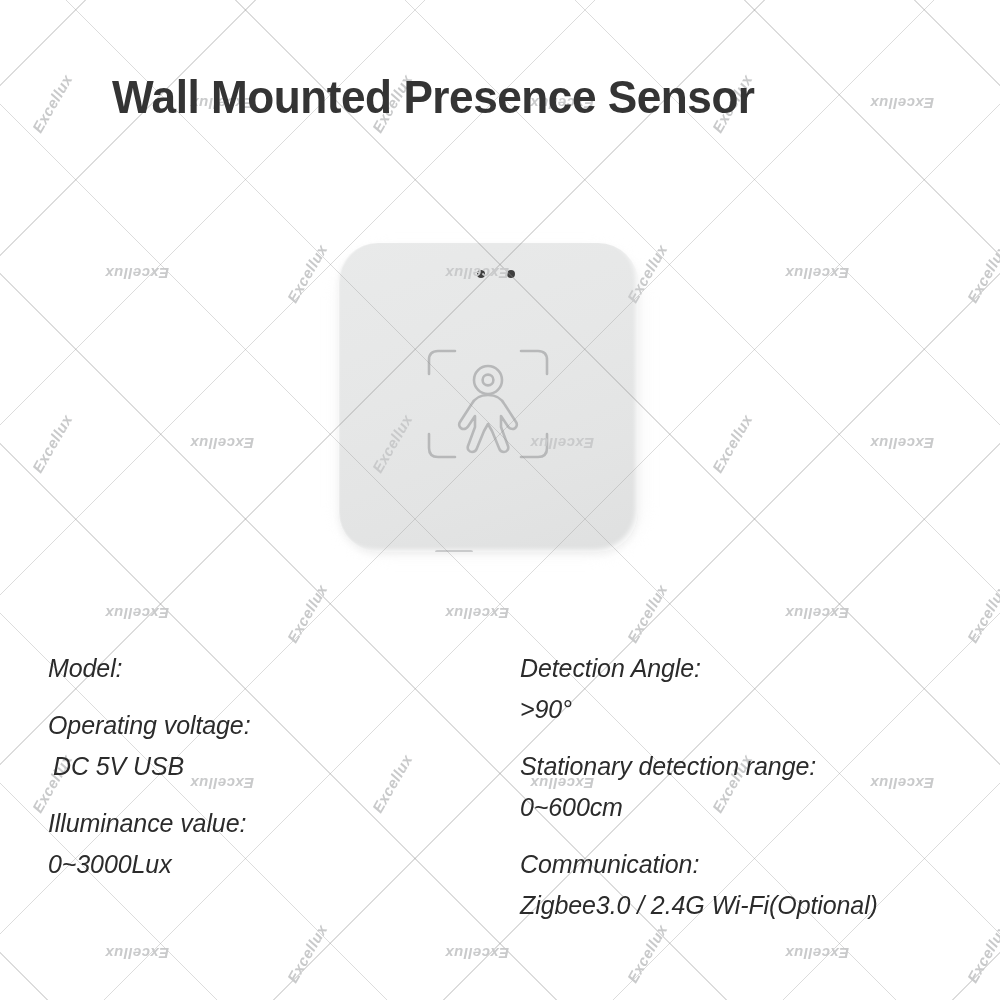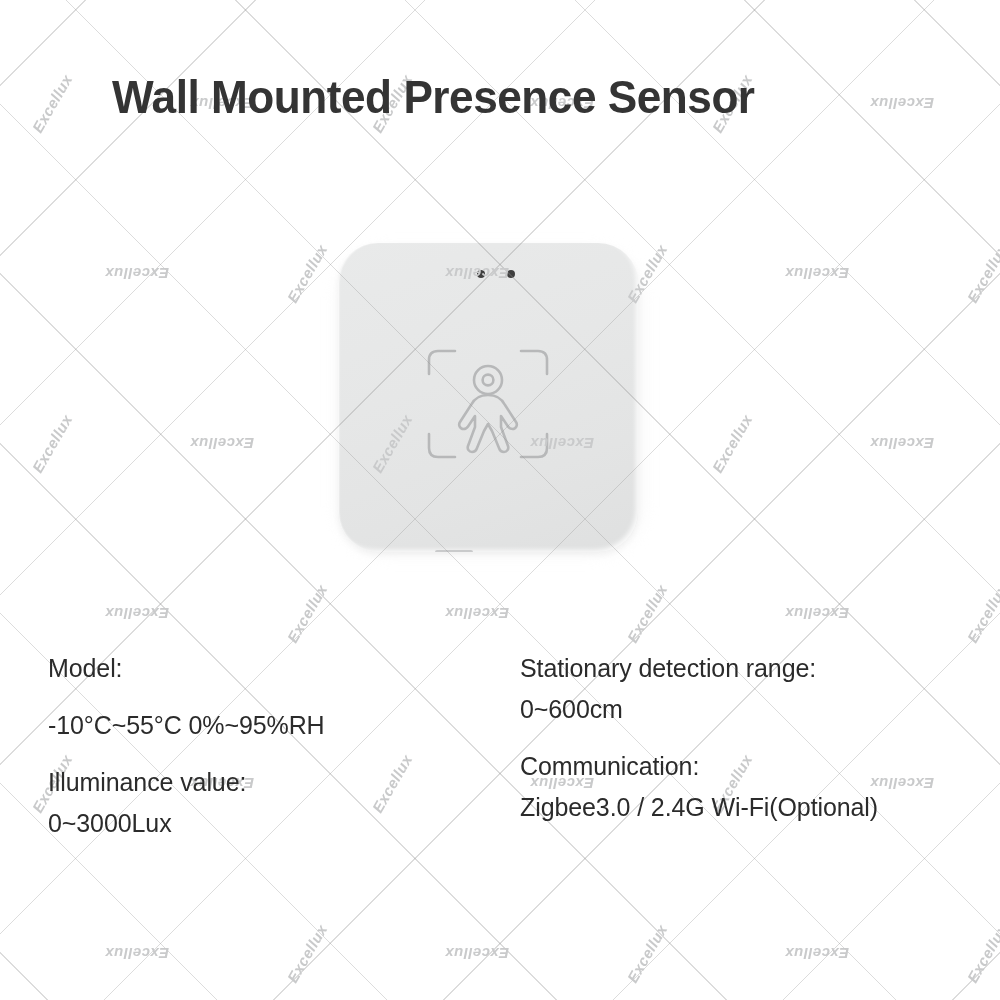--- a/index.html
+++ b/index.html
@@ -145,20 +145,21 @@
   }
 
   
   #specs {
     position: absolute;
     left: 0;
     top: 648px;
     width: 836px;
     height: 352px;
     z-index: 5;
+    font-style: italic;
   }
   .spec-col {
     position: absolute;
     top: 0;
   }
   #spec-col-left  { left: 48px;  width: 470px; }
   #spec-col-right { left: 520px; width: 470px; }
 
   .spec-group { margin-bottom: 16px; }
   .spec-label,
@@ -225,28 +226,35 @@
   </div>
 
   <div id="title">Wall Mounted Presence Sensor</div>
 
   <div id="specs">
     <div class="spec-col" id="spec-col-left">
         <div class="spec-group">
           <div class="spec-label">Model:</div>
         </div>
         <div class="spec-group">
-          <div class="spec-value">-10°C~55°C 0%~95%RH</div>
+          <div class="spec-label">Operating voltage:</div>
+          <div class="spec-value indent"> DC 5V USB</div>
+        </div>
+        <div class="spec-group">
         </div>
         <div class="spec-group">
           <div class="spec-label">Illuminance value:</div>
           <div class="spec-value">0~3000Lux</div>
         </div>
       </div>
     <div class="spec-col" id="spec-col-right">
+        <div class="spec-group">
+          <div class="spec-label">Detection Angle:</div>
+          <div class="spec-value">&gt;90°</div>
+        </div>
         <div class="spec-group">
           <div class="spec-label">Stationary detection range:</div>
           <div class="spec-value">0~600cm</div>
         </div>
         <div class="spec-group">
           <div class="spec-label">Communication:</div>
           <div class="spec-value">Zigbee3.0 / 2.4G Wi-Fi(Optional)</div>
         </div>
       </div>
   </div>

